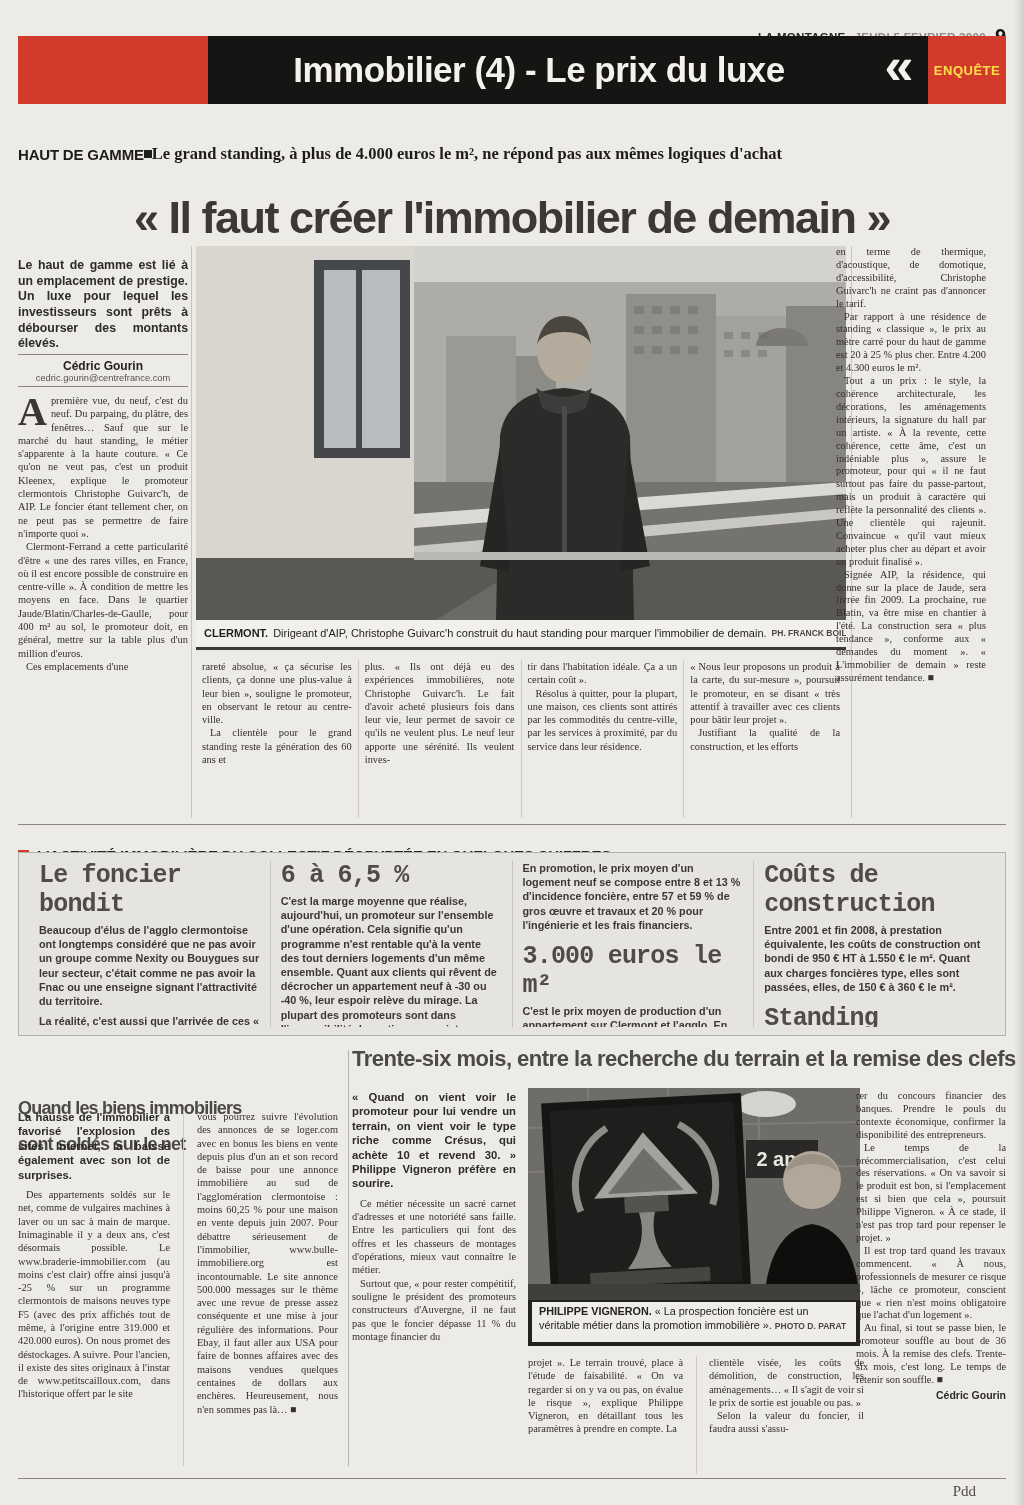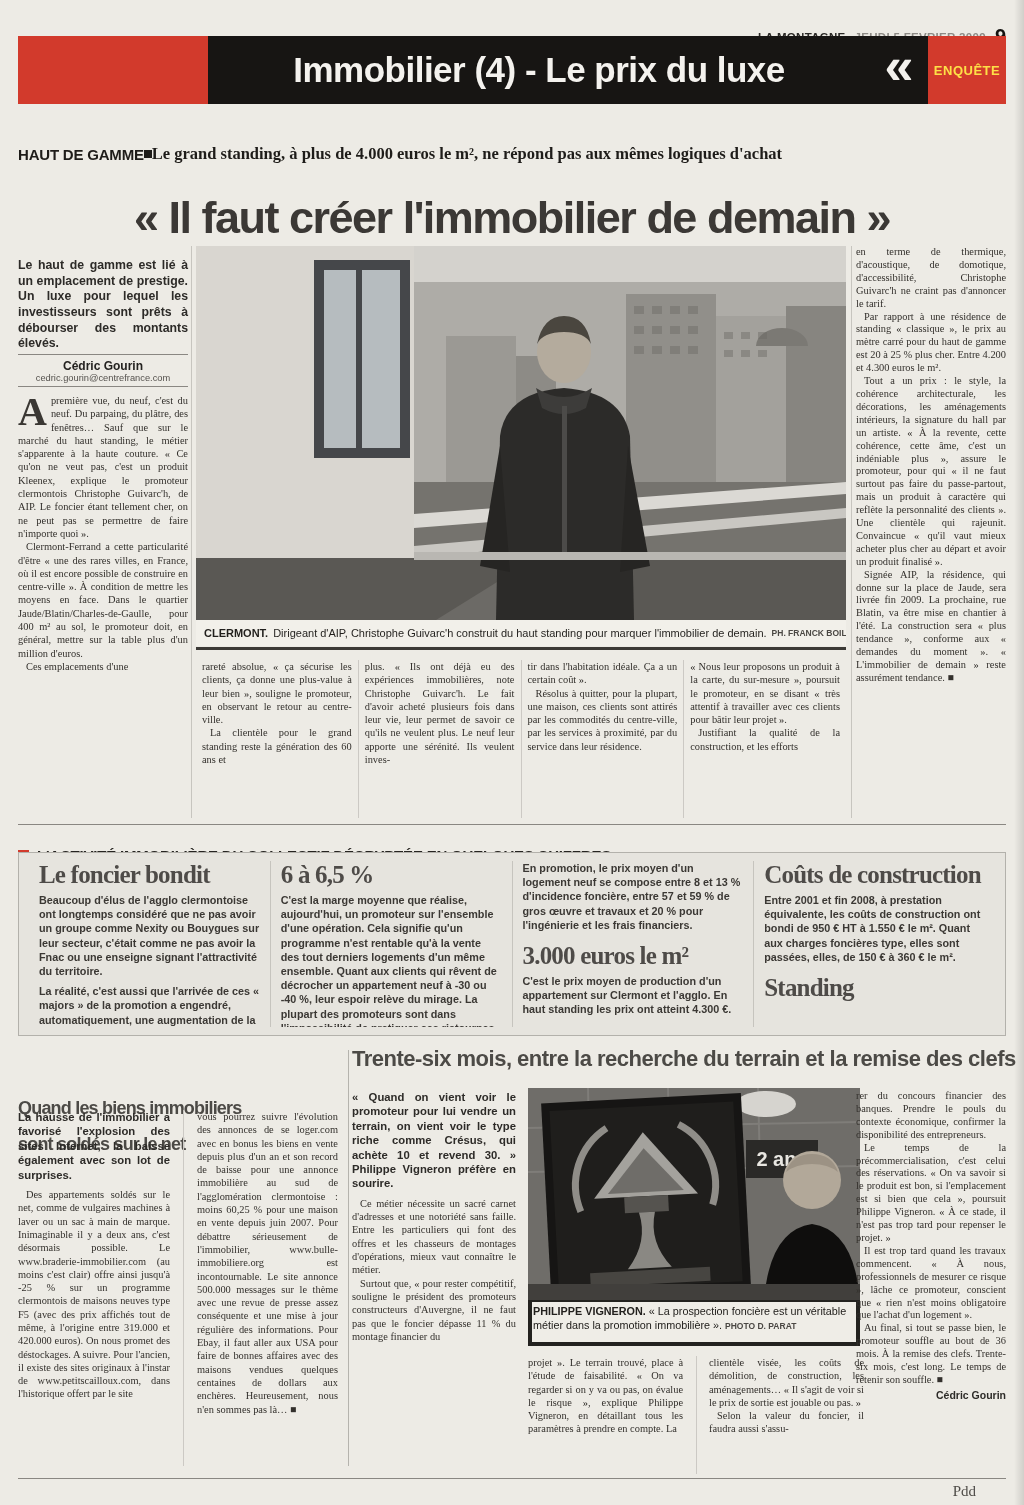--- a/index.html
+++ b/index.html
@@ -62,33 +62,33 @@
   .photo svg,.photo2 svg{display:block;}
   .photo-cap{position:absolute;top:374px;left:178px;width:650px;height:26px;
     background:#f2f0ea;display:flex;align-items:center;gap:5px;padding:0 8px;box-sizing:border-box;
     font-family:"Liberation Sans",sans-serif;font-size:11px;color:#211f1c;white-space:nowrap;overflow:hidden;}
   .cap-loc{font-weight:700;}
   .cap-credit{font-size:8.5px;font-weight:700;color:#4b4844;}
   .cap-rule{position:absolute;top:401px;left:178px;width:650px;height:3px;background:#3c3a36;}
   .cols4{position:absolute;top:414px;left:178px;width:650px;height:158px;display:flex;}
   .cols4 .c{flex:1;overflow:hidden;padding:0 6px;}
   .cols4 .c + .c{border-left:1px solid #ccc9c4;}
-  .rightcol{position:absolute;top:0;left:838px;width:150px;height:572px;overflow:hidden;}
+  .rightcol{position:absolute;top:0;left:818px;width:150px;height:572px;overflow:hidden;}
 
   
   .figures{position:absolute;top:824px;left:18px;width:988px;height:212px;}
   .fig-head{height:24px;border-top:1px solid #8a8782;display:flex;align-items:center;gap:8px;
     font-family:"Liberation Sans",sans-serif;font-weight:700;font-size:15px;color:#262421;
     letter-spacing:-.2px;padding-top:18px;}
   .fig-square{width:11px;height:11px;background:#d23a2c;flex:none;}
   .fig-box{position:absolute;top:28px;left:0;width:988px;height:184px;box-sizing:border-box;
     background:#e6e4de;border:1px solid #b3b1ab;display:flex;padding:8px 10px;}
   .fig-col{flex:1;padding:0 10px;overflow:hidden;}
   .fig-col + .fig-col{border-left:1px solid #c6c4be;}
-  .fig-title{font-family:Liberation Serif, serif;font-weight:700;font-size:25px;
+  .fig-title{font-family:Liberation Mono, monospace;font-weight:700;font-size:25px;
     letter-spacing:-.8px;color:#4e4b48;margin:0 0 4px;}
   .fig-title.second{margin-top:10px;}
   .fig-p{font-family:"Liberation Sans",sans-serif;font-weight:700;font-size:10.8px;
     line-height:14.2px;color:#3b3834;margin:0 0 6px;}
 
   
   .bottom{position:absolute;top:1046px;left:18px;width:988px;height:428px;}
   .art-title{font-family:"Liberation Sans",sans-serif;font-weight:700;color:#4c4a46;
     letter-spacing:-.8px;margin:0;}
   .web{position:absolute;top:0;left:0;width:320px;height:428px;}
@@ -98,21 +98,21 @@
   .webcol + .webcol{margin-left:13px;border-left:1px solid #ccc9c4;padding-left:13px;width:141px;}
   .chap-sm{font-family:"Liberation Sans",sans-serif;font-weight:700;font-size:11.3px;
     line-height:14.4px;color:#2d2b28;text-align:justify;margin:0 0 6px;}
   .art-divider{position:absolute;top:4px;left:330px;width:1px;height:416px;background:#b5b3ad;}
   .months{position:absolute;top:0;left:334px;width:654px;height:428px;}
   .months-title{font-size:22px;line-height:26px;white-space:nowrap;letter-spacing:-.5px;}
   .mcol1{position:absolute;top:44px;left:0;width:164px;height:384px;overflow:hidden;}
   .photo2{position:absolute;top:42px;left:176px;width:332px;height:258px;background:#23221f;}
   .photo2-cap{position:absolute;left:4px;right:4px;bottom:4px;height:40px;background:#efede7;
     font-family:"Liberation Sans",sans-serif;font-size:10.8px;line-height:13.5px;color:#23211e;
-    padding:3px 1px;box-sizing:border-box;overflow:hidden;}
+    padding:3px 7px;box-sizing:border-box;overflow:hidden;}
   .mcol2{position:absolute;top:310px;left:176px;width:155px;height:118px;overflow:hidden;}
   .mcol3{position:absolute;top:310px;left:344px;width:155px;height:118px;overflow:hidden;
     border-left:1px solid #ccc9c4;padding-left:12px;box-sizing:content-box;}
   .mcol4{position:absolute;top:44px;left:504px;width:150px;height:384px;overflow:hidden;}
   .signature{font-family:"Liberation Sans",sans-serif;font-weight:700;font-size:10.5px;
     color:#2d2b28;text-align:right;margin-top:2px;}
 
   .footer-rule{position:absolute;top:1478px;left:18px;width:988px;height:1px;background:#8a8782;}
   .imprint{position:absolute;top:1483px;right:48px;font-size:15px;color:#4e4b47;}
 </style>

